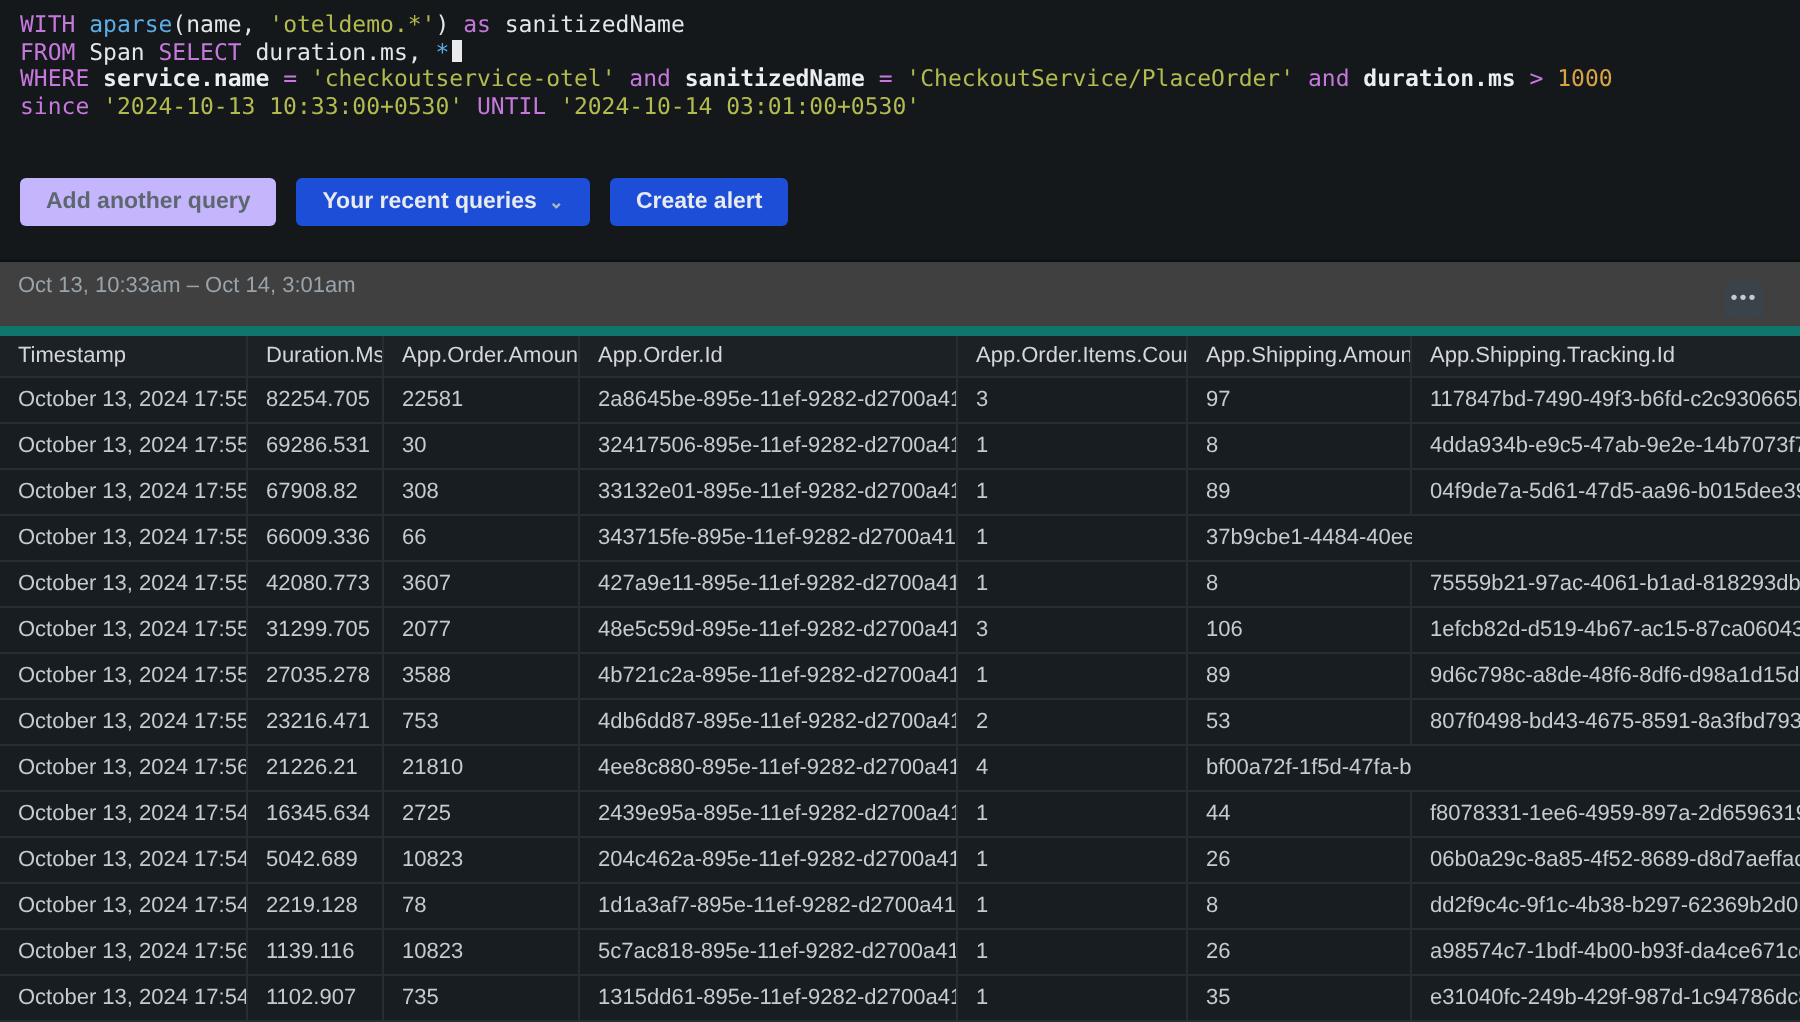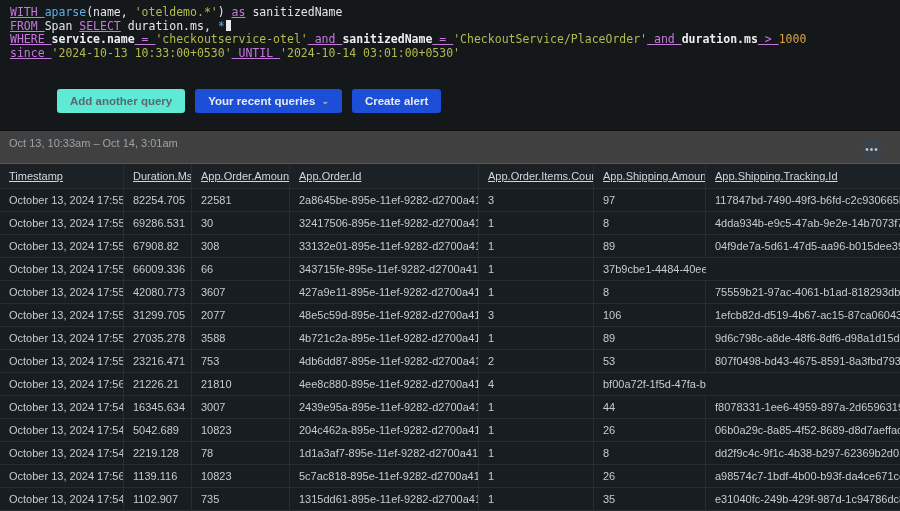--- a/index.html
+++ b/index.html
@@ -13,37 +13,37 @@
 
   
   .editor {
     position:absolute; top:0; left:0; right:0; height:86px;
     padding:6px 0 0 10px;
     font-family:"DejaVu Sans Mono", monospace;
     font-size:11.5px; line-height:13.5px;
     white-space:pre; cursor:text;
   }
   .editor .line { height:13.5px; }
-  .c-kw  { color:#c678dd;text-decoration:underline; }
+  .c-kw  { color:#c678dd; }
   .c-fn  { color:#5caee8; }
   .c-str { color:#b3ba4e; }
   .c-num { color:#d8a344; }
   .c-id  { color:#eceeef; font-weight:bold; }
   .c-pl  { color:#e4e7e9; }
   .cursor { display:inline-block; width:5px; height:11px; background:#e8eaec; vertical-align:-1px; margin-left:1px; }
 
   
   .toolbar { position:absolute; top:89px; left:10px; display:flex; gap:10px; }
   .btn {
     height:24px; padding:0 13px; border:none; border-radius:3px;
     background:#1d4ed8; color:#e8eaec;
     font-family:"Liberation Sans", sans-serif; font-size:11.5px; font-weight:bold;
     display:flex; align-items:center; gap:6px; cursor:pointer;
   }
-  .btn.disabled { background:#5eead4; color:#5d676f;margin-left:47px; }
+  .btn.disabled { background:#c4b5fd; color:#5d676f; }
   .chev { font-size:9px; color:#aeb6bc; }
 
   
   .results {
     position:absolute; top:130px; left:0; right:0; bottom:0;
     background:#404040; border-top:1px solid #0e1113;
   }
   .timebar { position:absolute; top:6px; left:9px; font-size:11px; color:#9aa3aa; }
   .more-btn {
     position:absolute; top:9px; right:18px; width:20px; height:19px;
@@ -53,21 +53,21 @@
   }
 
   
   .table { position:absolute; top:32px; left:0; right:0; bottom:0; font-size:11px; }
   .tr {
     display:grid;
     grid-template-columns:124px 68px 98px 189px 115px 112px 1fr;
     border-bottom:1px solid #262d33;
     background:#181d21;
   }
-  .tr.head { height:26px; background:#1b2125; color:#d3d7db; border-top:1px solid #0f766e;text-decoration:underline; }
+  .tr.head { height:26px; background:#1b2125; color:#d3d7db; border-top:5px solid #0f766e; }
   .tr.row  { height:23px; color:#c6cbd0; cursor:pointer; }
   .td, .th {
     padding:0 6px 0 9px; display:flex; align-items:center;
     border-right:1px solid #262d33;
     overflow:hidden; white-space:nowrap;
   }
   .th { font-weight:normal; }
   .td:last-child, .th:last-child { border-right:none; }
 </style>
 </head>
@@ -190,21 +190,21 @@
         <div class="td">October 13, 2024 17:56:01</div>
         <div class="td">21226.21</div>
         <div class="td">21810</div>
         <div class="td">4ee8c880-895e-11ef-9282-d2700a410197</div>
         <div class="td">4</div>
         <div class="td">bf00a72f-1f5d-47fa-bd2b-5405853ebee9</div>
       </div>
       <div class="tr row">
         <div class="td">October 13, 2024 17:54:49</div>
         <div class="td">16345.634</div>
-        <div class="td">3007</div>
+        <div class="td">2725</div>
         <div class="td">2439e95a-895e-11ef-9282-d2700a410197</div>
         <div class="td">1</div>
         <div class="td">44</div>
         <div class="td">f8078331-1ee6-4959-897a-2d65963198d6</div>
       </div>
       <div class="tr row">
         <div class="td">October 13, 2024 17:54:43</div>
         <div class="td">5042.689</div>
         <div class="td">10823</div>
         <div class="td">204c462a-895e-11ef-9282-d2700a410197</div>

